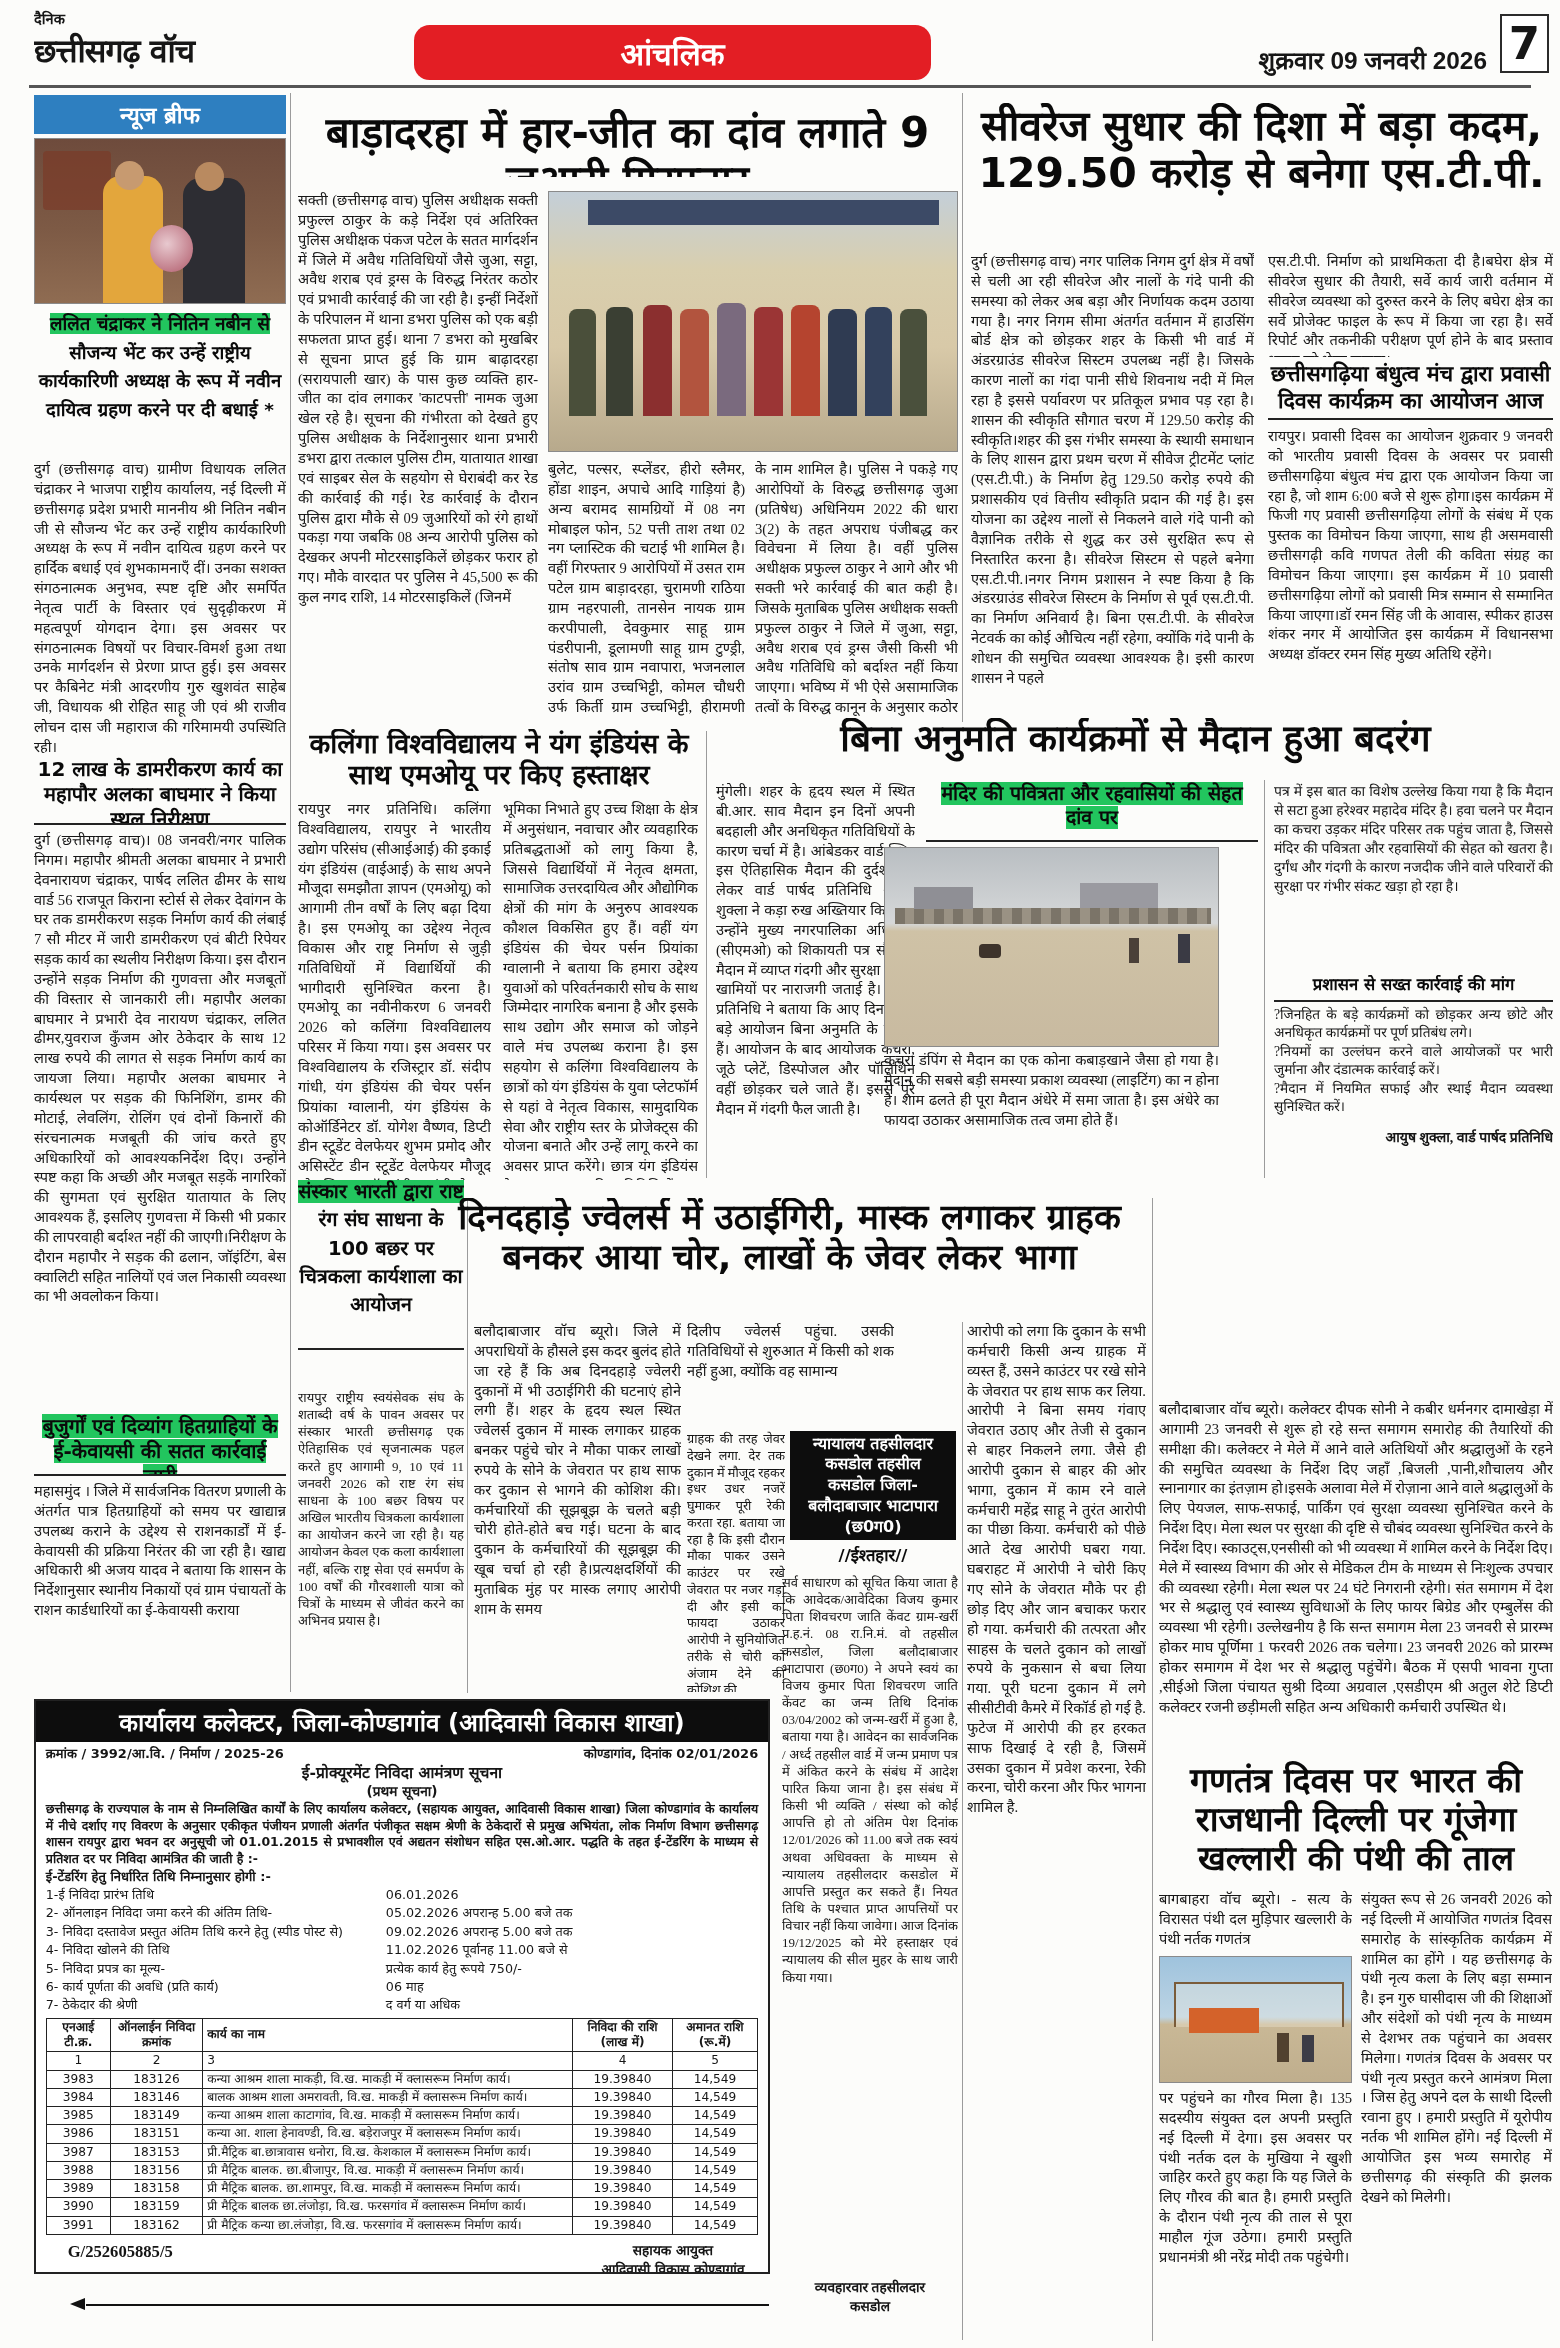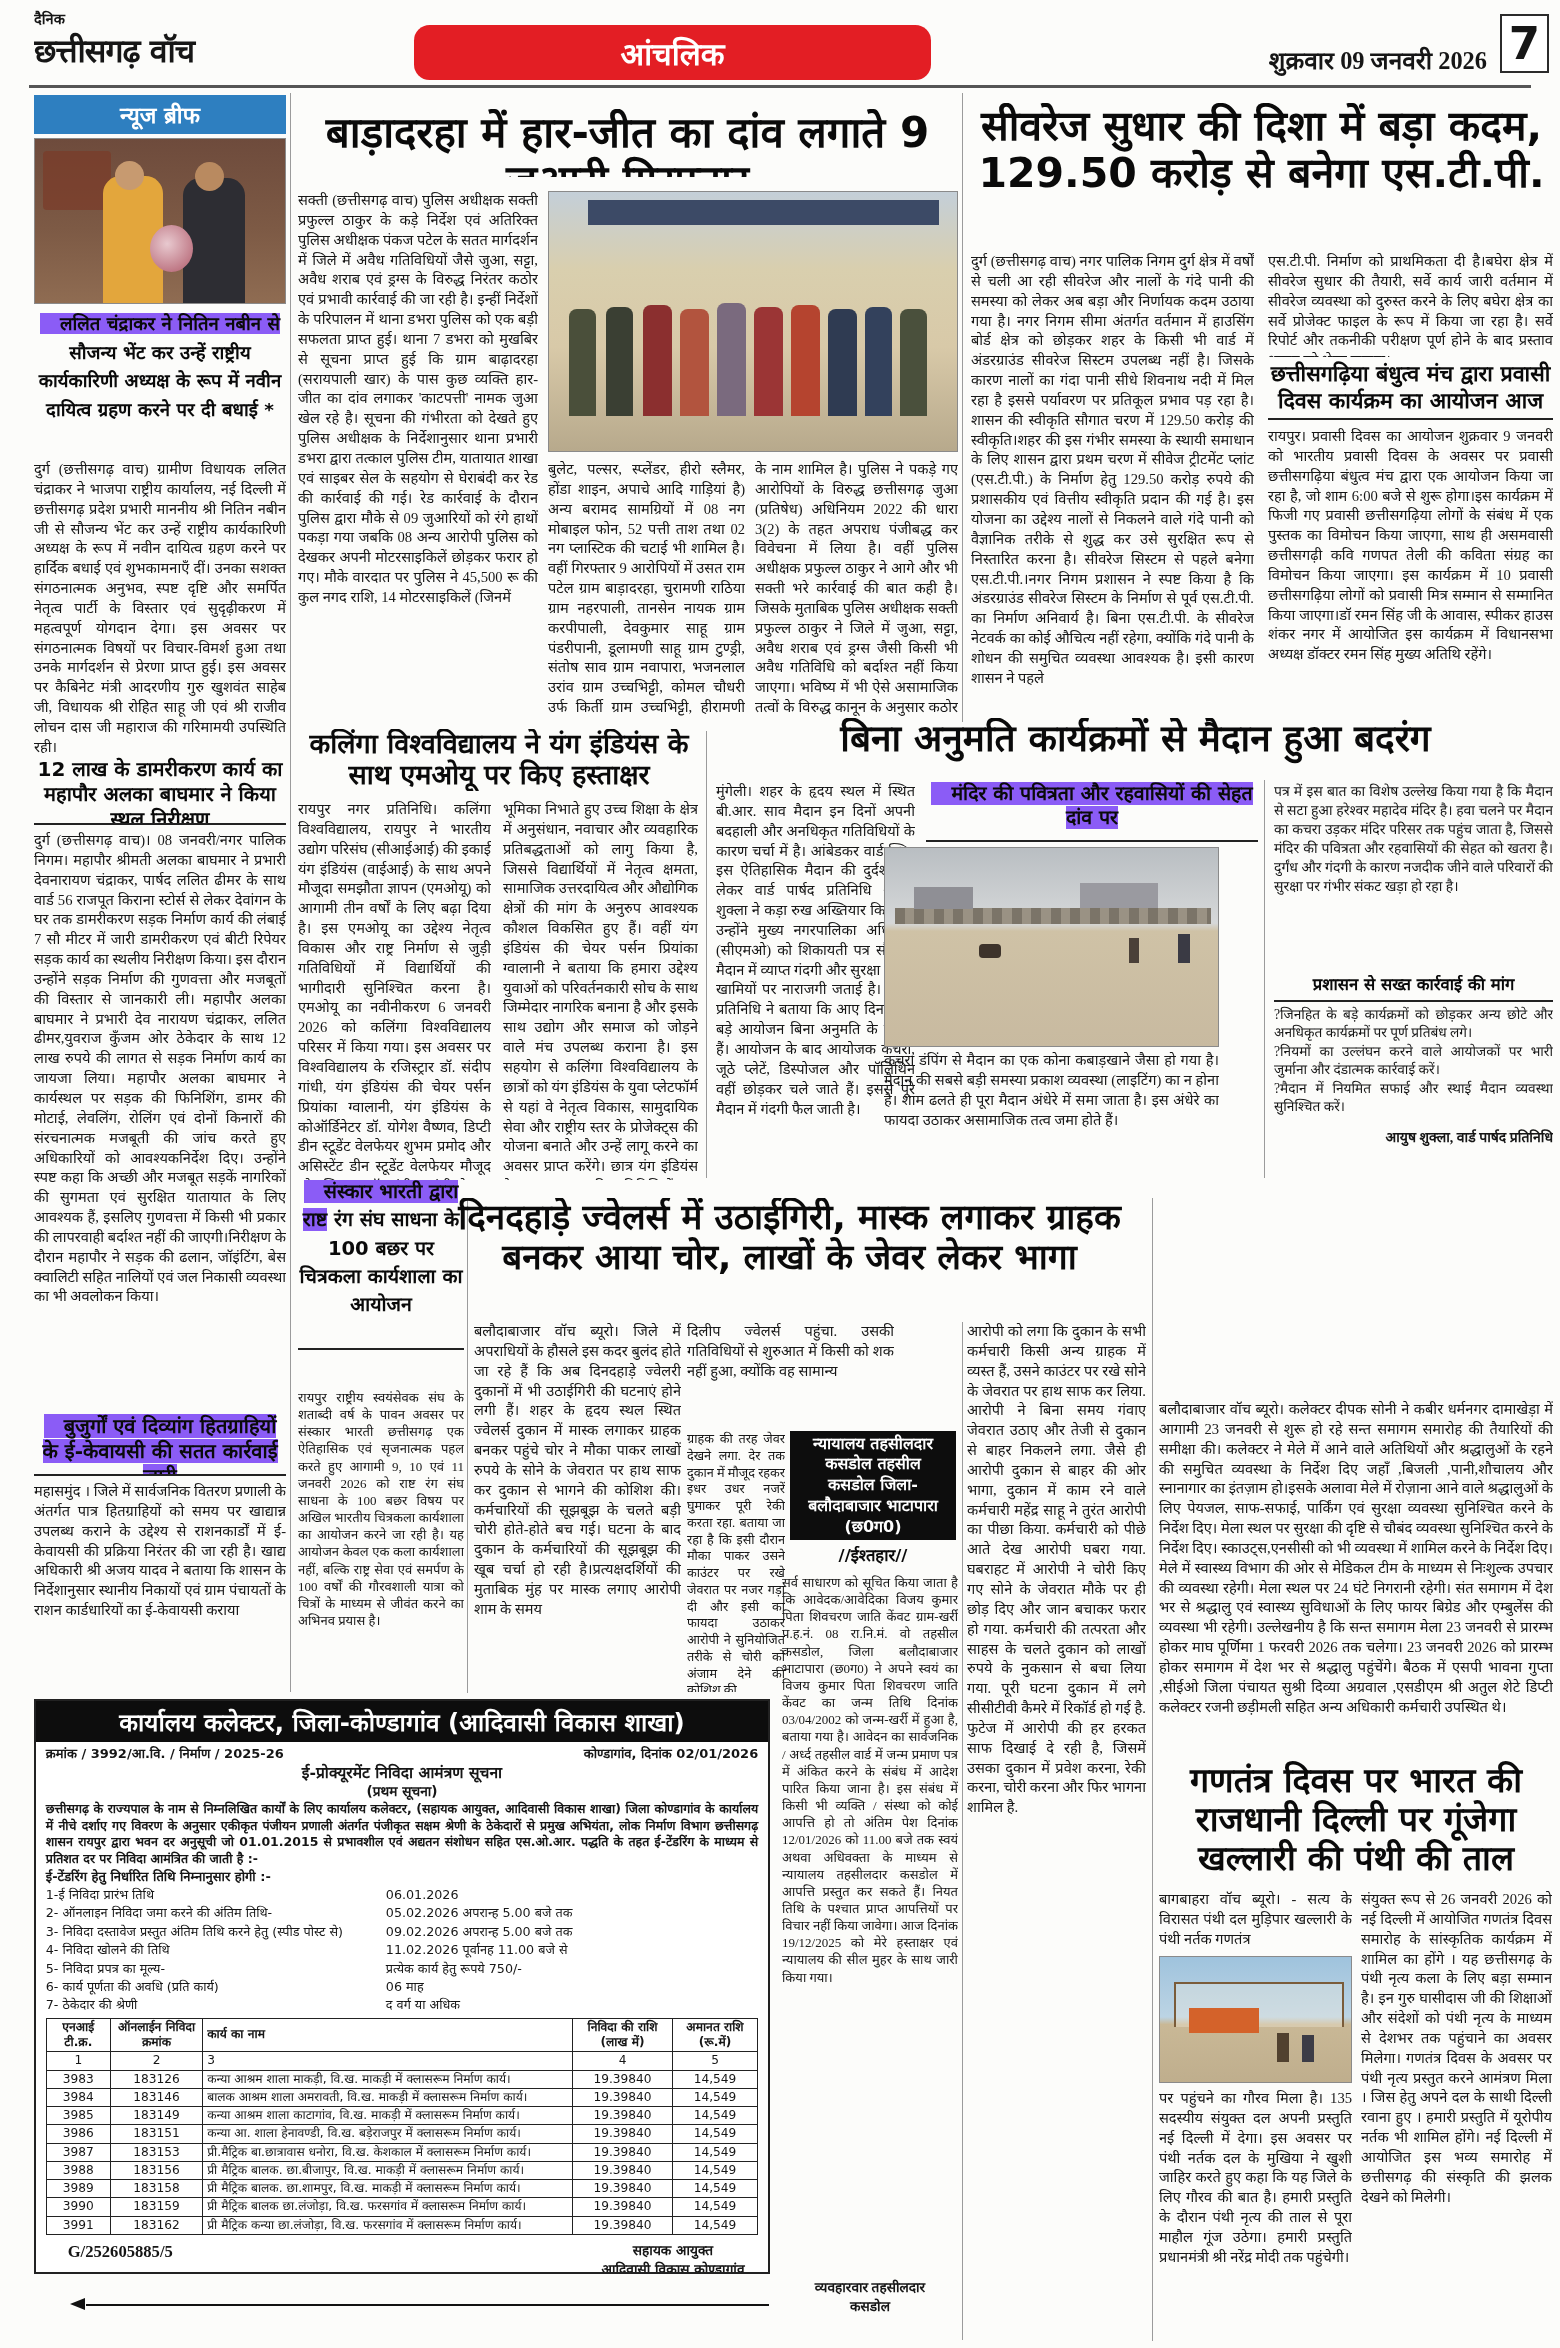--- a/index.html
+++ b/index.html
@@ -6,21 +6,21 @@
   .page{position:relative;width:1560px;height:2348px;margin:0 auto;background:#fcfcfa;
         font-family:"Liberation Serif","DejaVu Serif",serif;color:#161616;overflow:hidden;}
   .abs{position:absolute;box-sizing:border-box;overflow:hidden;}
   .bodytxt{font-size:14.6px;line-height:1.36;text-align:justify;}
   .small{font-size:12.7px;line-height:1.32;}
   .headline{font-family:"DejaVu Sans","Liberation Sans",sans-serif;font-weight:700;
             text-align:center;line-height:1.14;color:#0a0a0a;}
   .subhead{font-family:"DejaVu Sans","Liberation Sans",sans-serif;font-weight:700;
            text-align:center;line-height:1.25;color:#0a0a0a;}
   .rule-b{border-bottom:2px solid #222;}
-  .hl{background:#8b5cf6;padding-left:20px;}
+  .hl{background:#22c55e;}
   .vline{background:#9b9b9b;width:1px;}
   .hline{background:#555;}
   .photo{border:1px solid #8a8a8a;}
   .banner-red{background:#e31e24;color:#fff;border-radius:15.6px;
               font-family:"DejaVu Sans",sans-serif;font-weight:700;
               display:flex;align-items:center;justify-content:center;}
   .banner-blue{background:#2e7fc0;color:#fff;font-family:"DejaVu Sans",sans-serif;
                font-weight:700;display:flex;align-items:center;justify-content:center;}
   .blackbox{background:#0d0d0d;color:#fff;font-family:"DejaVu Sans",sans-serif;
             font-weight:700;text-align:center;display:flex;align-items:center;justify-content:center;line-height:1.3;}
@@ -52,21 +52,21 @@
 
   <div class="abs" style="left:34px;top:7.8px;width:254px;height:74px;">
     <div style="font-family:'DejaVu Sans',sans-serif;font-weight:700;font-size:14.6px;">दैनिक</div>
     <div style="font-family:'DejaVu Sans',sans-serif;font-weight:900;font-size:32px;letter-spacing:-1px;">छत्तीसगढ़ वॉच</div>
   </div>
 
   <div class="abs banner-red" style="left:414px;top:25px;width:517px;height:55px;font-size:31px;">
     <span>आंचलिक</span>
   </div>
 
-  <div class="abs" style="left:1165px;top:43px;width:322px;height:35px;font-family:Liberation Serif, serif;font-weight:700;font-size:24.4px;text-align:right;">शुक्रवार 09 जनवरी 2026</div>
+  <div class="abs" style="left:1165px;top:43px;width:322px;height:35px;font-family:Liberation Sans, sans-serif;font-weight:700;font-size:24.4px;text-align:right;">शुक्रवार 09 जनवरी 2026</div>
 
   <div class="abs pgnum" style="left:1500px;top:13.7px;width:49px;height:59px;font-size:45px;">
     <span>7</span>
   </div>
 
   <div class="abs hline" style="left:29px;top:85px;width:1502px;height:2.9px;"></div>
 
   <div class="abs banner-blue" style="left:34px;top:95px;width:252px;height:39px;font-size:22.4px;">
     <span>न्यूज ब्रीफ</span>
   </div>

